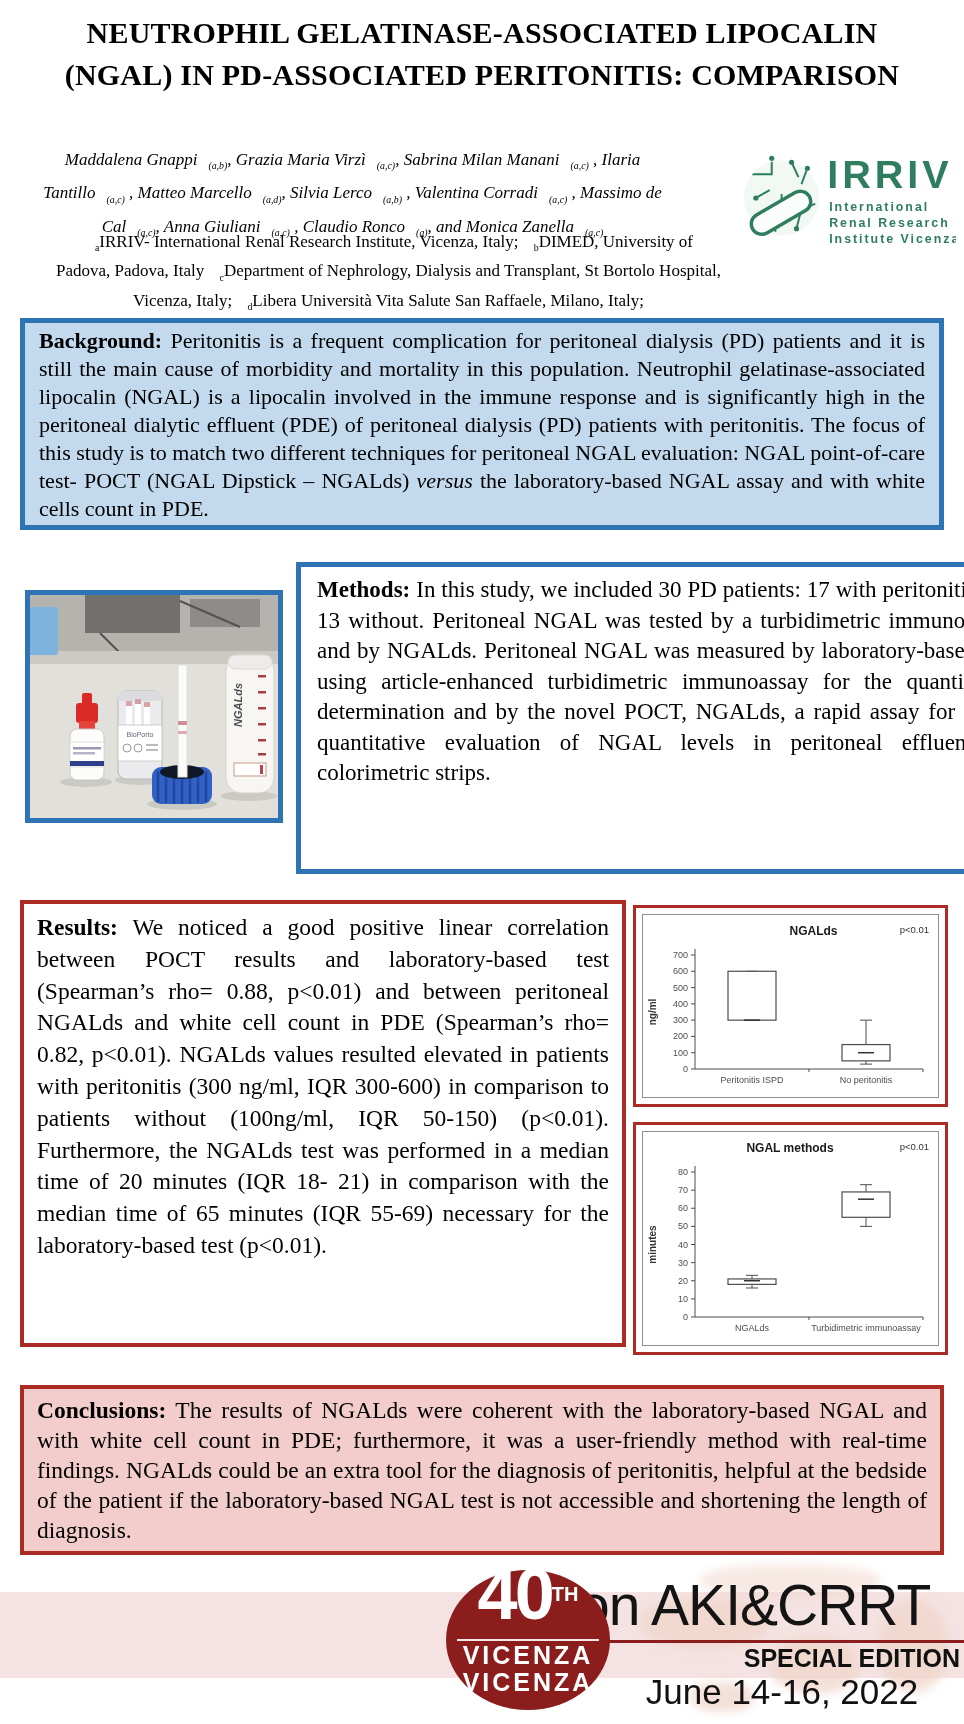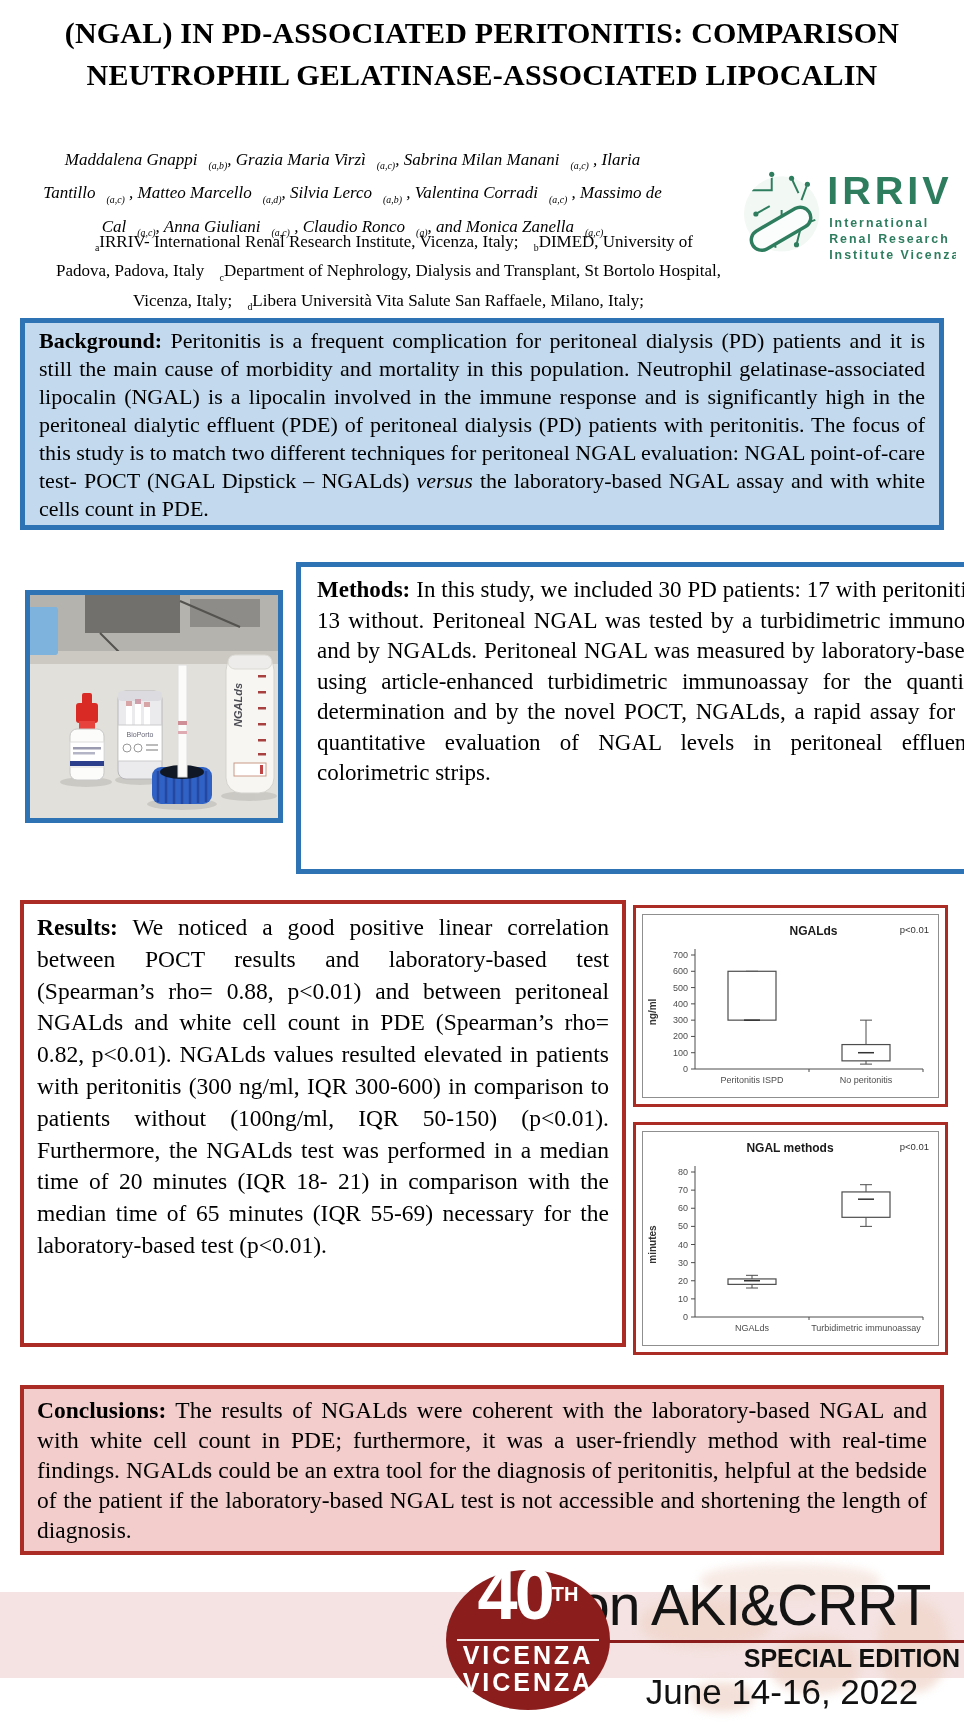--- a/index.html
+++ b/index.html
@@ -64,28 +64,28 @@
              font-weight:bold; font-size:25px; color:#111; z-index:2; }
   .dates { left:598px; top:1672px; width:368px; text-align:center; font-family:"Liberation Sans", sans-serif;
            font-size:35px; color:#111; z-index:2; }
 </style>
 </head>
 <body>
 
 <div class="page">
 
   <div class="abs title">
+    <div>NEUTROPHIL GELATINASE-ASSOCIATED LIPOCALIN</div>
     <div>(NGAL) IN PD-ASSOCIATED PERITONITIS: COMPARISON</div>
-    <div>NEUTROPHIL GELATINASE-ASSOCIATED LIPOCALIN</div>
   </div>
 
   <div class="abs authors rich"><span>Maddalena Gnappi</span><sub>(a,b)</sub>, <span>Grazia Maria Virzì</span><sub>(a,c)</sub>, <span>Sabrina Milan Manani</span><sub>(a,c)</sub> , <span>Ilaria Tantillo</span><sub>(a,c)</sub> , <span>Matteo Marcello</span><sub>(a,d)</sub>, <span>Silvia Lerco</span><sub>(a,b)</sub> , <span>Valentina Corradi</span><sub>(a,c)</sub> , <span>Massimo de Cal</span><sub>(a,c)</sub>, <span>Anna Giuliani</span><sub>(a,c)</sub> , <span>Claudio Ronco</span><sub>(a)</sub>, and <span>Monica Zanella</span><sub>(a,c)</sub></div>
   <div class="abs affils rich"><sub>a</sub><span>IRRIV- International Renal Research Institute, Vicenza, Italy; </span><sub>b</sub><span>DIMED, University of Padova, Padova, Italy </span><sub>c</sub><span>Department of Nephrology, Dialysis and Transplant, St Bortolo Hospital, Vicenza, Italy; </span><sub>d</sub><span>Libera Università Vita Salute San Raffaele, Milano, Italy;</span></div>
 
-  <div class="abs" style="left:742px; top:148px; width:214px; height:122px;">
+  <div class="abs" style="left:742px; top:132px; width:214px; height:122px;">
     <svg viewBox="0 0 216 122" width="214" height="122">
       <defs>
           <clipPath id="logoClip">
             <circle cx="40" cy="66" r="38"></circle>
           </clipPath>
         </defs>
       <circle cx="40" cy="66" r="38" fill="#f2f8f4"></circle>
       <g clip-path="url(#logoClip)" stroke="#2e7d5f" stroke-width="2" fill="none">
         <path d="M10 42 L30 42 L30 26"></path>
           <path d="M20 92 L40 82 L40 62"></path>

